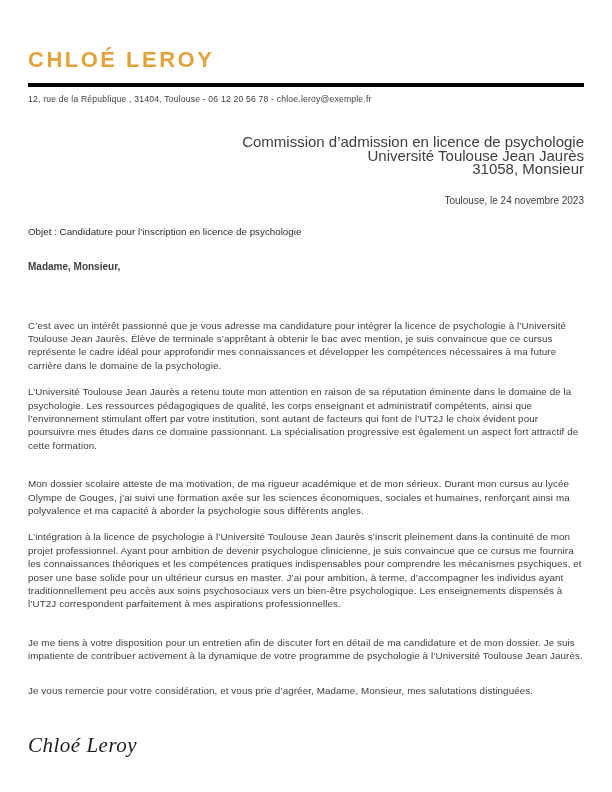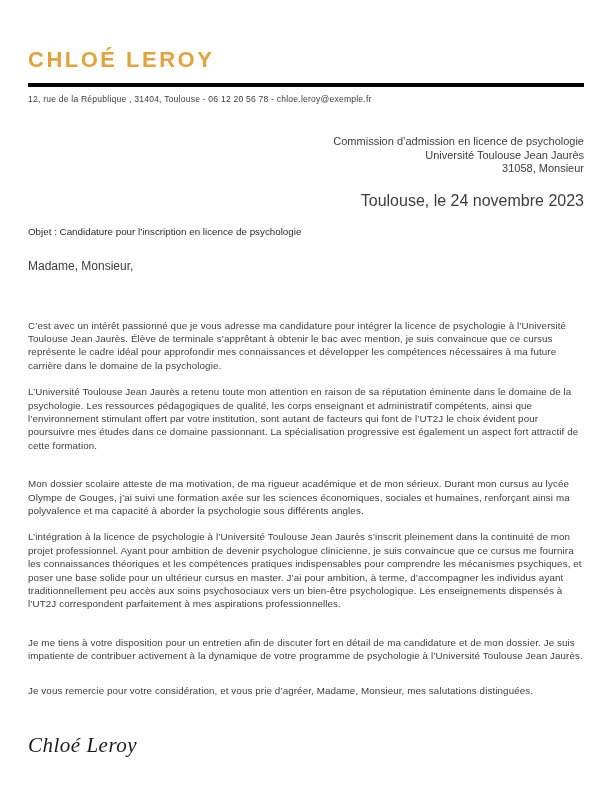--- a/index.html
+++ b/index.html
@@ -35,42 +35,43 @@
   }
   .contact-line {
     margin-top: 7px;
     font-size: 8.6px;
     letter-spacing: 0.2px;
     color: #3d3d3d;
   }
   .recipient-block {
     margin-top: 31px;
     text-align: right;
-    font-size: 11px;
+    font-size: 15px;
     line-height: 13.4px;
     color: #3d3d3d;
   }
   .date-line {
     margin-top: 19px;
     text-align: right;
-    font-size: 16px;
+    font-size: 10px;
     line-height: 13.4px;
     color: #3d3d3d;
   }
   .subject-line {
     margin-top: 17px;
     font-size: 9.8px;
     line-height: 13.4px;
     font-weight: 400;
     color: #2b2b2b;
   }
   .salutation {
     margin-top: 22px;
-    font-size: 12px;
+    font-size: 10px;
     line-height: 13.4px;
+    font-weight: bold;
   }
   .body p {
     margin: 13px 0 0 0;
     font-size: 9.8px;
     line-height: 13.4px;
     letter-spacing: 0.1px;
     color: #3d3d3d;
   }
   .body p.gap-xl { margin-top: 45px; }
   .body p.gap-lg { margin-top: 25px; }

